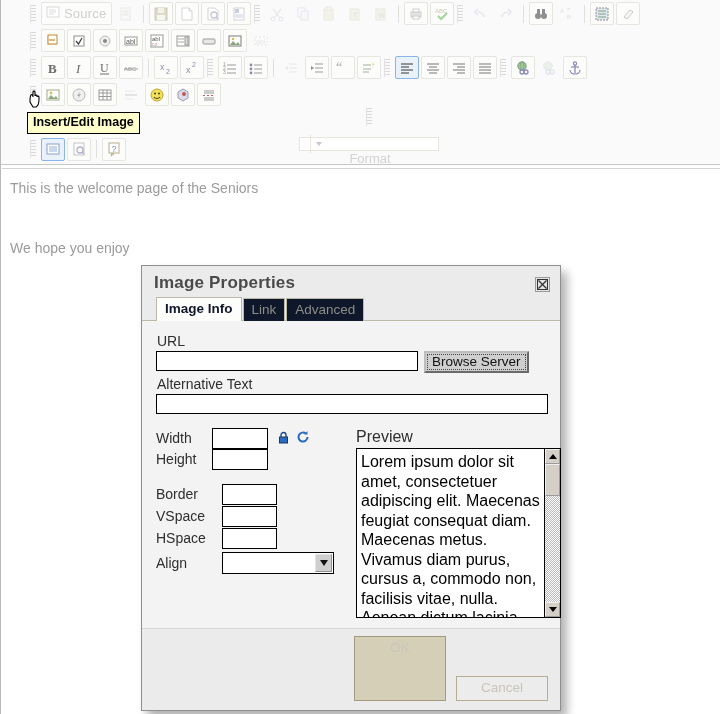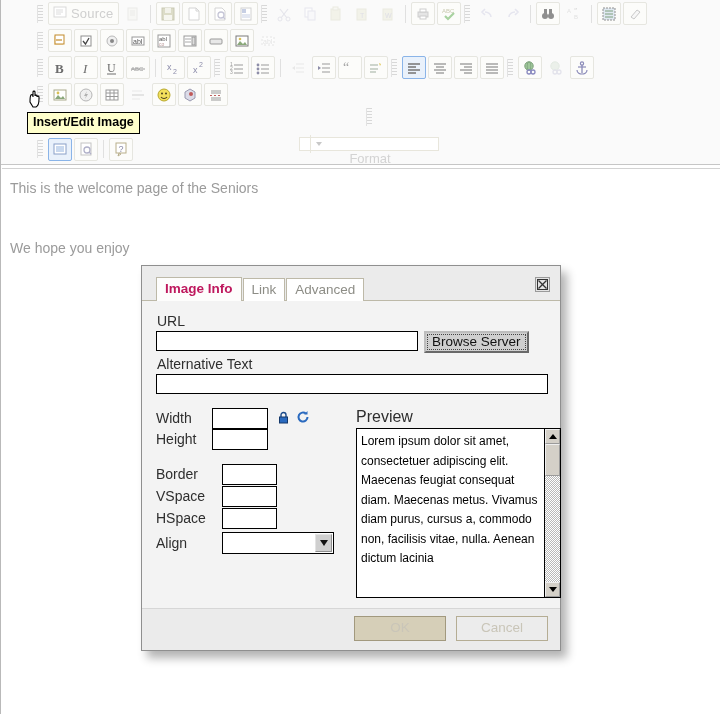--- a/index.html
+++ b/index.html
@@ -23,21 +23,21 @@
 
   
   .toolbar{
     background:#fafafa;
     border-bottom:1px solid #c6c6c6;
     padding:0 0 2px 0;
   }
   .tb-row{
     display:flex;align-items:center;
     height:27px;
-    padding-left:34px;
+    padding-left:27px;
   }
   .grip{
     width:5px;height:18px;
     margin:0 4px 0 2px;
     background:
       repeating-linear-gradient(to bottom,#d8d8d8 0,#d8d8d8 1px,transparent 1px,transparent 3px);
     border-left:1px solid #e2e2e2;
     flex:none;
   }
   .sep{
@@ -143,31 +143,31 @@
   }
   .dlg-tabs{
     display:flex;align-items:flex-end;
     padding-left:14px;
     border-bottom:1px solid #bdb9a8;
     background:#ebebeb;
     height:23px;
   }
   .tab{
     border:1px solid #bdb9a8;border-bottom:none;
-    background:#ffffff;
+    background:#0f172a;
     padding:3px 8px 3px 8px;
     font-size:13.5px;color:#8d8d86;
     margin-right:1px;
     position:relative;top:1px;
     box-sizing:border-box;
     height:23px;
     line-height:16px;
   }
   .tab.sel{
-    background:#fdfdfc;color:#be185d;font-weight:bold;
+    background:#fdfdfc;color:#0f172a;font-weight:bold;
     height:24px;
   }
   .dlg-body{
     background:#f3f3f3;
     padding:12px 14px 10px 14px;
     border-bottom:1px solid #d6d6d6;
   }
   .fld-label{font-size:14px;color:#2e2e2e;margin:0 0 1px 1px;line-height:17px;}
   .row-url{display:flex;align-items:flex-start;gap:6px;}
   .inp{
@@ -220,21 +220,21 @@
 
   .prev-label{font-size:16px;color:#2e2e2e;margin-bottom:2px;}
   .prev-box{
     width:205px;height:170px;
     border:1px solid #000;background:#fff;
     position:relative;overflow:hidden;
     box-sizing:border-box;
   }
   .prev-text{
     padding:3px 18px 0 4px;
-    font-size:12px;line-height:19.5px;color:#000;
+    font-size:16px;line-height:19.5px;color:#000;
   }
   .vscroll{
     position:absolute;right:0;top:0;width:16px;height:100%;
     background:#fff;border-left:1px solid #000;box-sizing:border-box;
   }
   .vs-btn{
     width:15px;height:15px;background:#d4d0c8;border:1px outset #efefef;
     display:flex;align-items:center;justify-content:center;box-sizing:border-box;
   }
   .vs-btn.bot{position:absolute;bottom:0;}
@@ -256,21 +256,21 @@
   }
   .dbtn{
     min-width:92px;text-align:center;
     border:1px solid #a2997e;
     font-size:13.5px;color:#c9c5b8;
     padding:3px 10px 4px 10px;
     box-sizing:border-box;
     line-height:16px;
   }
   .dbtn.ok{background:#d6cfb8;}
-  .dbtn.cancel{background:#ececec;border-color:#b5ad94;}
+  .dbtn.cancel{background:#ececec;border-color:#b5ad94;margin-top:40px;}
 </style>
 </head>
 <body>
 
 <div id="editor">
 
   <div class="toolbar">
 
     <div class="tb-row">
       <div class="grip"></div>
@@ -795,20 +795,21 @@
   <div id="tooltip">Insert/Edit Image</div>
 
   <div id="content">
     <p class="sp">This is the welcome page of the Seniors</p>
     <p>We hope you enjoy</p>
   </div>
 
   <div id="dialog">
 
     <div class="dlg-title-bar">
+      <span class="dlg-title">Image Properties</span>
       <div class="dlg-close">
         <svg width="11" height="11" viewBox="0 0 11 11">
             <line x1="1.5" y1="1.5" x2="9.5" y2="9.5" stroke="#333" stroke-width="1.3"></line>
             <line x1="9.5" y1="1.5" x2="1.5" y2="9.5" stroke="#333" stroke-width="1.3"></line>
             <rect x="0.5" y="0.5" width="10" height="10" fill="none" stroke="#333" stroke-width="1"></rect>
           </svg>
       </div>
     </div>
 
     <div class="dlg-tabs">

